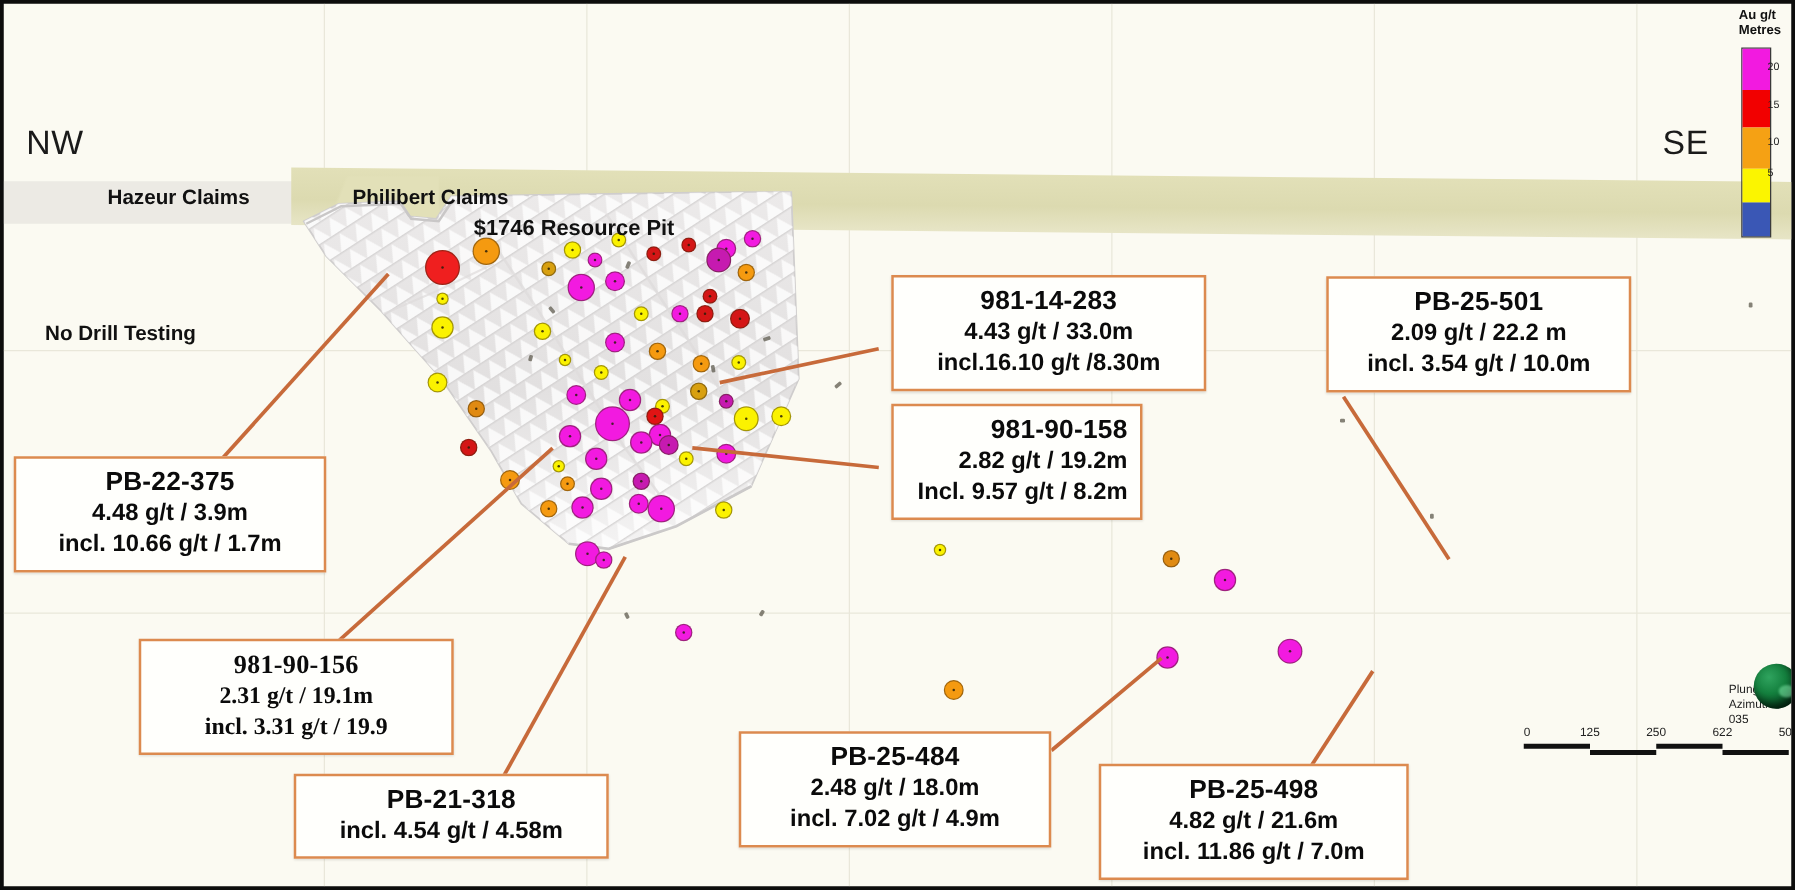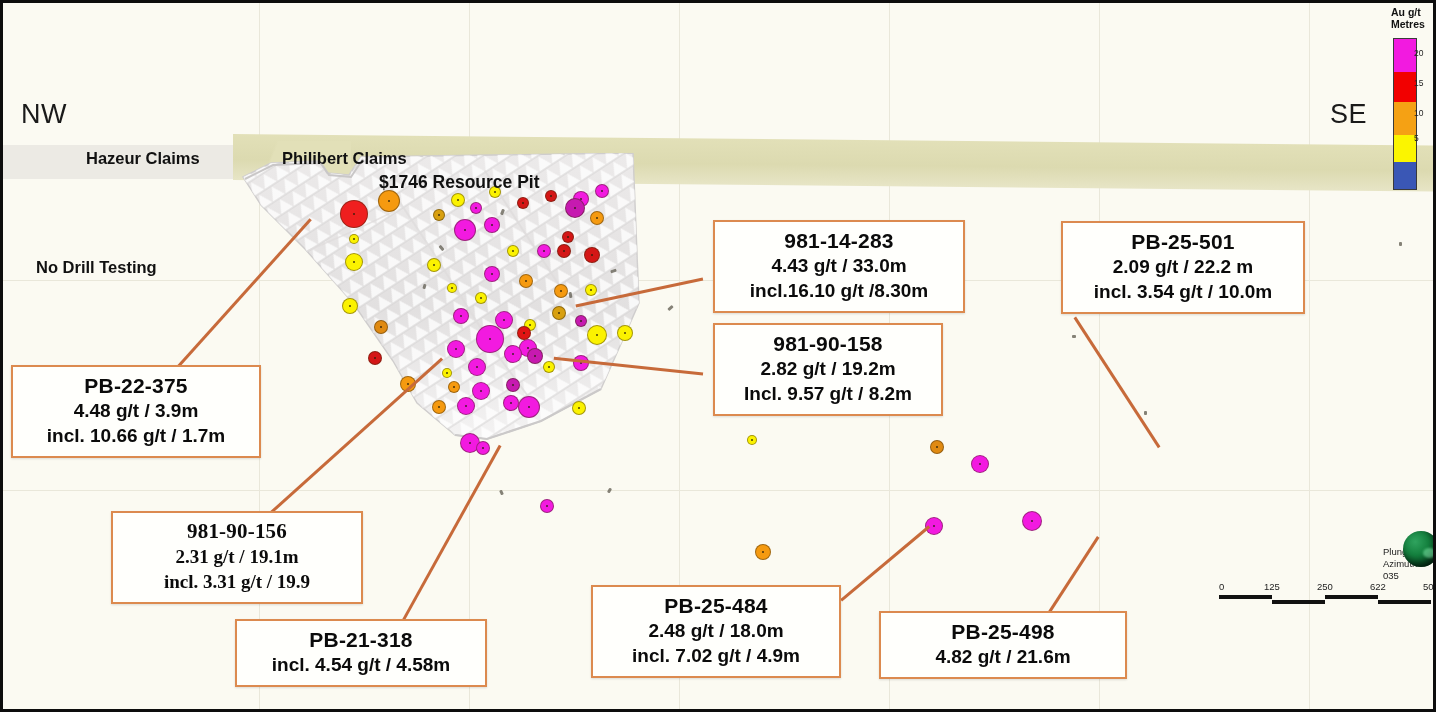--- a/index.html
+++ b/index.html
@@ -287,21 +287,21 @@
       <div class="callout" style="left: 8px; top: 362px; width: 250px; border-color: rgb(220, 138, 79);">
         <span class="ln t">PB-22-375</span>
         <span class="ln a">4.48 g/t  / 3.9m</span>
         <span class="ln b">incl. 10.66 g/t / 1.7m</span>
       </div>
       <div class="callout" style="left: 710px; top: 217px; width: 252px; border-color: rgb(220, 138, 79);">
         <span class="ln t">981-14-283</span>
         <span class="ln a">4.43 g/t / 33.0m</span>
         <span class="ln b">incl.16.10 g/t /8.30m</span>
       </div>
-      <div class="callout" style="left: 710px; top: 320px; width: 230px; border-color: rgb(220, 138, 79);">
+      <div class="callout" style="left: 710px; top: 320px; width: 201px; border-color: rgb(220, 138, 79); text-align: right;">
         <span class="ln t">981-90-158</span>
         <span class="ln a">2.82 g/t / 19.2m</span>
         <span class="ln b">Incl. 9.57 g/t / 8.2m</span>
       </div>
       <div class="callout" style="left: 1058px; top: 218px; width: 244px; border-color: rgb(220, 138, 79);">
         <span class="ln t">PB-25-501</span>
         <span class="ln a">2.09 g/t / 22.2 m</span>
         <span class="ln b">incl. 3.54 g/t / 10.0m</span>
       </div>
       <div class="callout" style="left: 108px; top: 508px; width: 252px; border-color: rgb(220, 138, 79); font-family: Liberation Serif, serif;">
@@ -314,20 +314,21 @@
         <span class="ln b">incl. 4.54 g/t / 4.58m</span>
       </div>
       <div class="callout" style="left: 588px; top: 582px; width: 250px; border-color: rgb(220, 138, 79);">
         <span class="ln t">PB-25-484</span>
         <span class="ln a">2.48 g/t  / 18.0m</span>
         <span class="ln b">incl. 7.02 g/t / 4.9m</span>
       </div>
       <div class="callout" style="left: 876px; top: 608px; width: 248px; border-color: rgb(220, 138, 79);">
         <span class="ln t">PB-25-498</span>
         <span class="ln a">4.82 g/t / 21.6m</span>
+        <span class="ln b">incl. 11.86 g/t / 7.0m</span>
       </div>
     </div>
 
   <div id="legend">
     <div id="legend-title">
       <div>Au g/t</div>
       <div>Metres</div>
     </div>
     <div id="legend-bar">
         <div class="sw" style="height: 22%; background: rgb(242, 26, 224);"></div>

